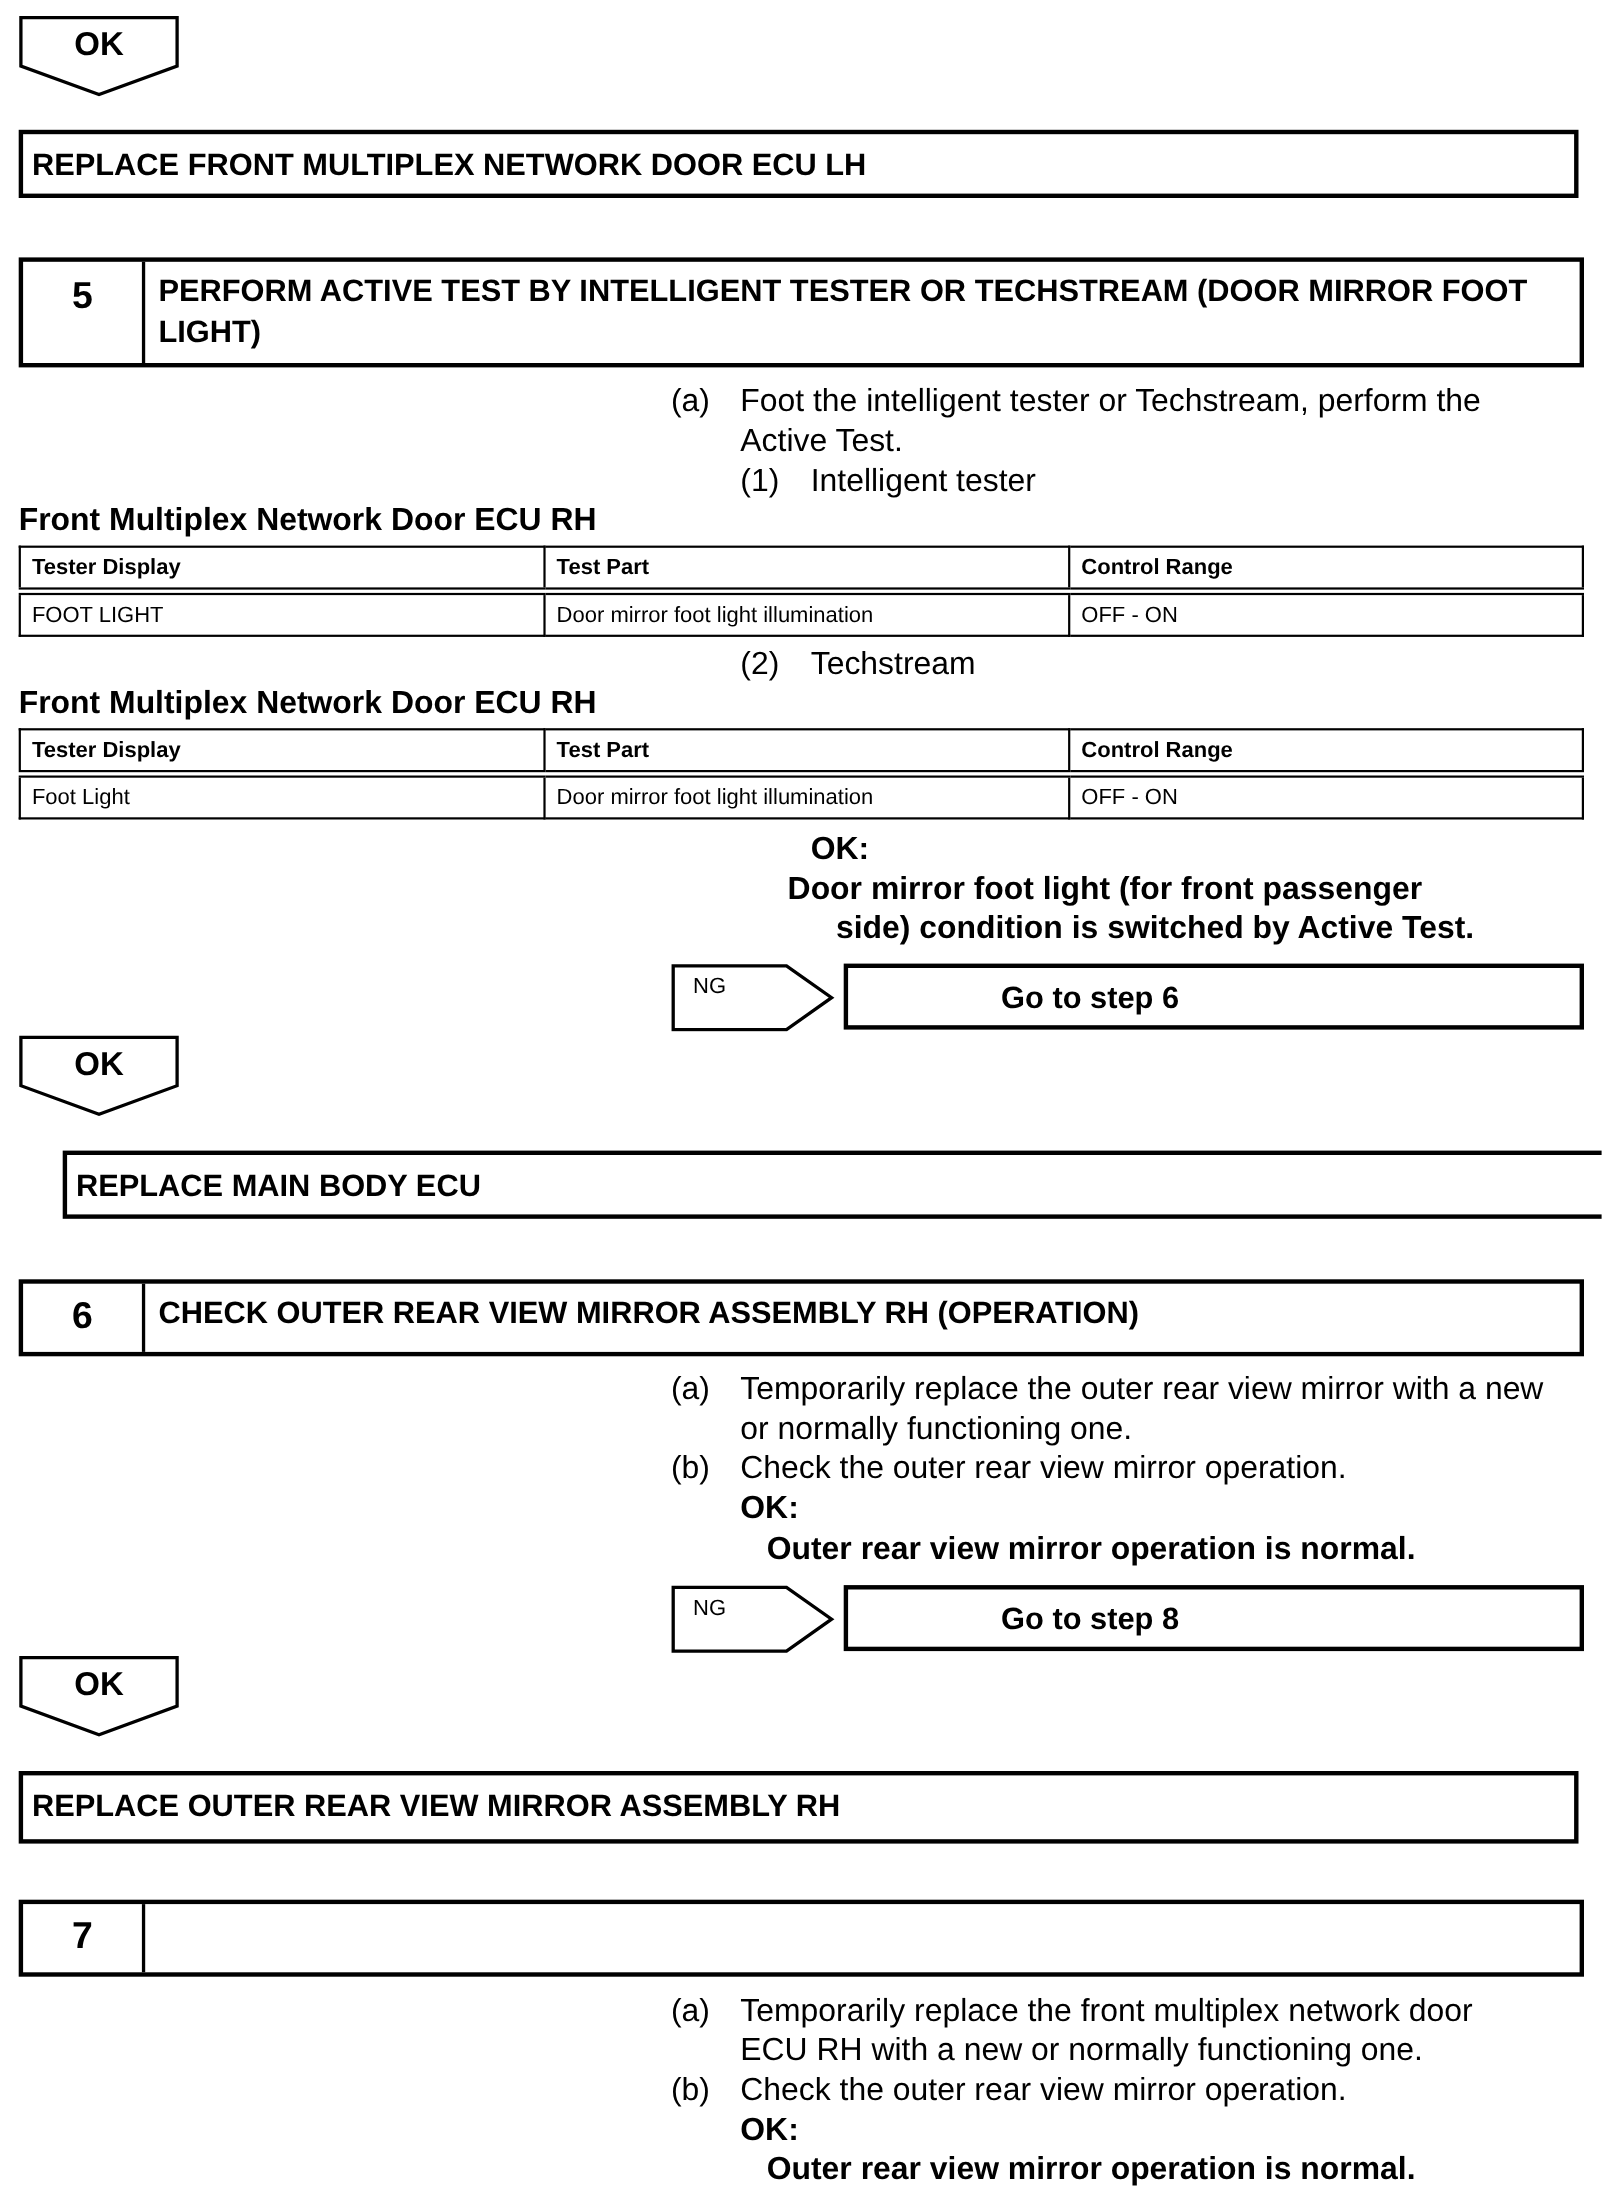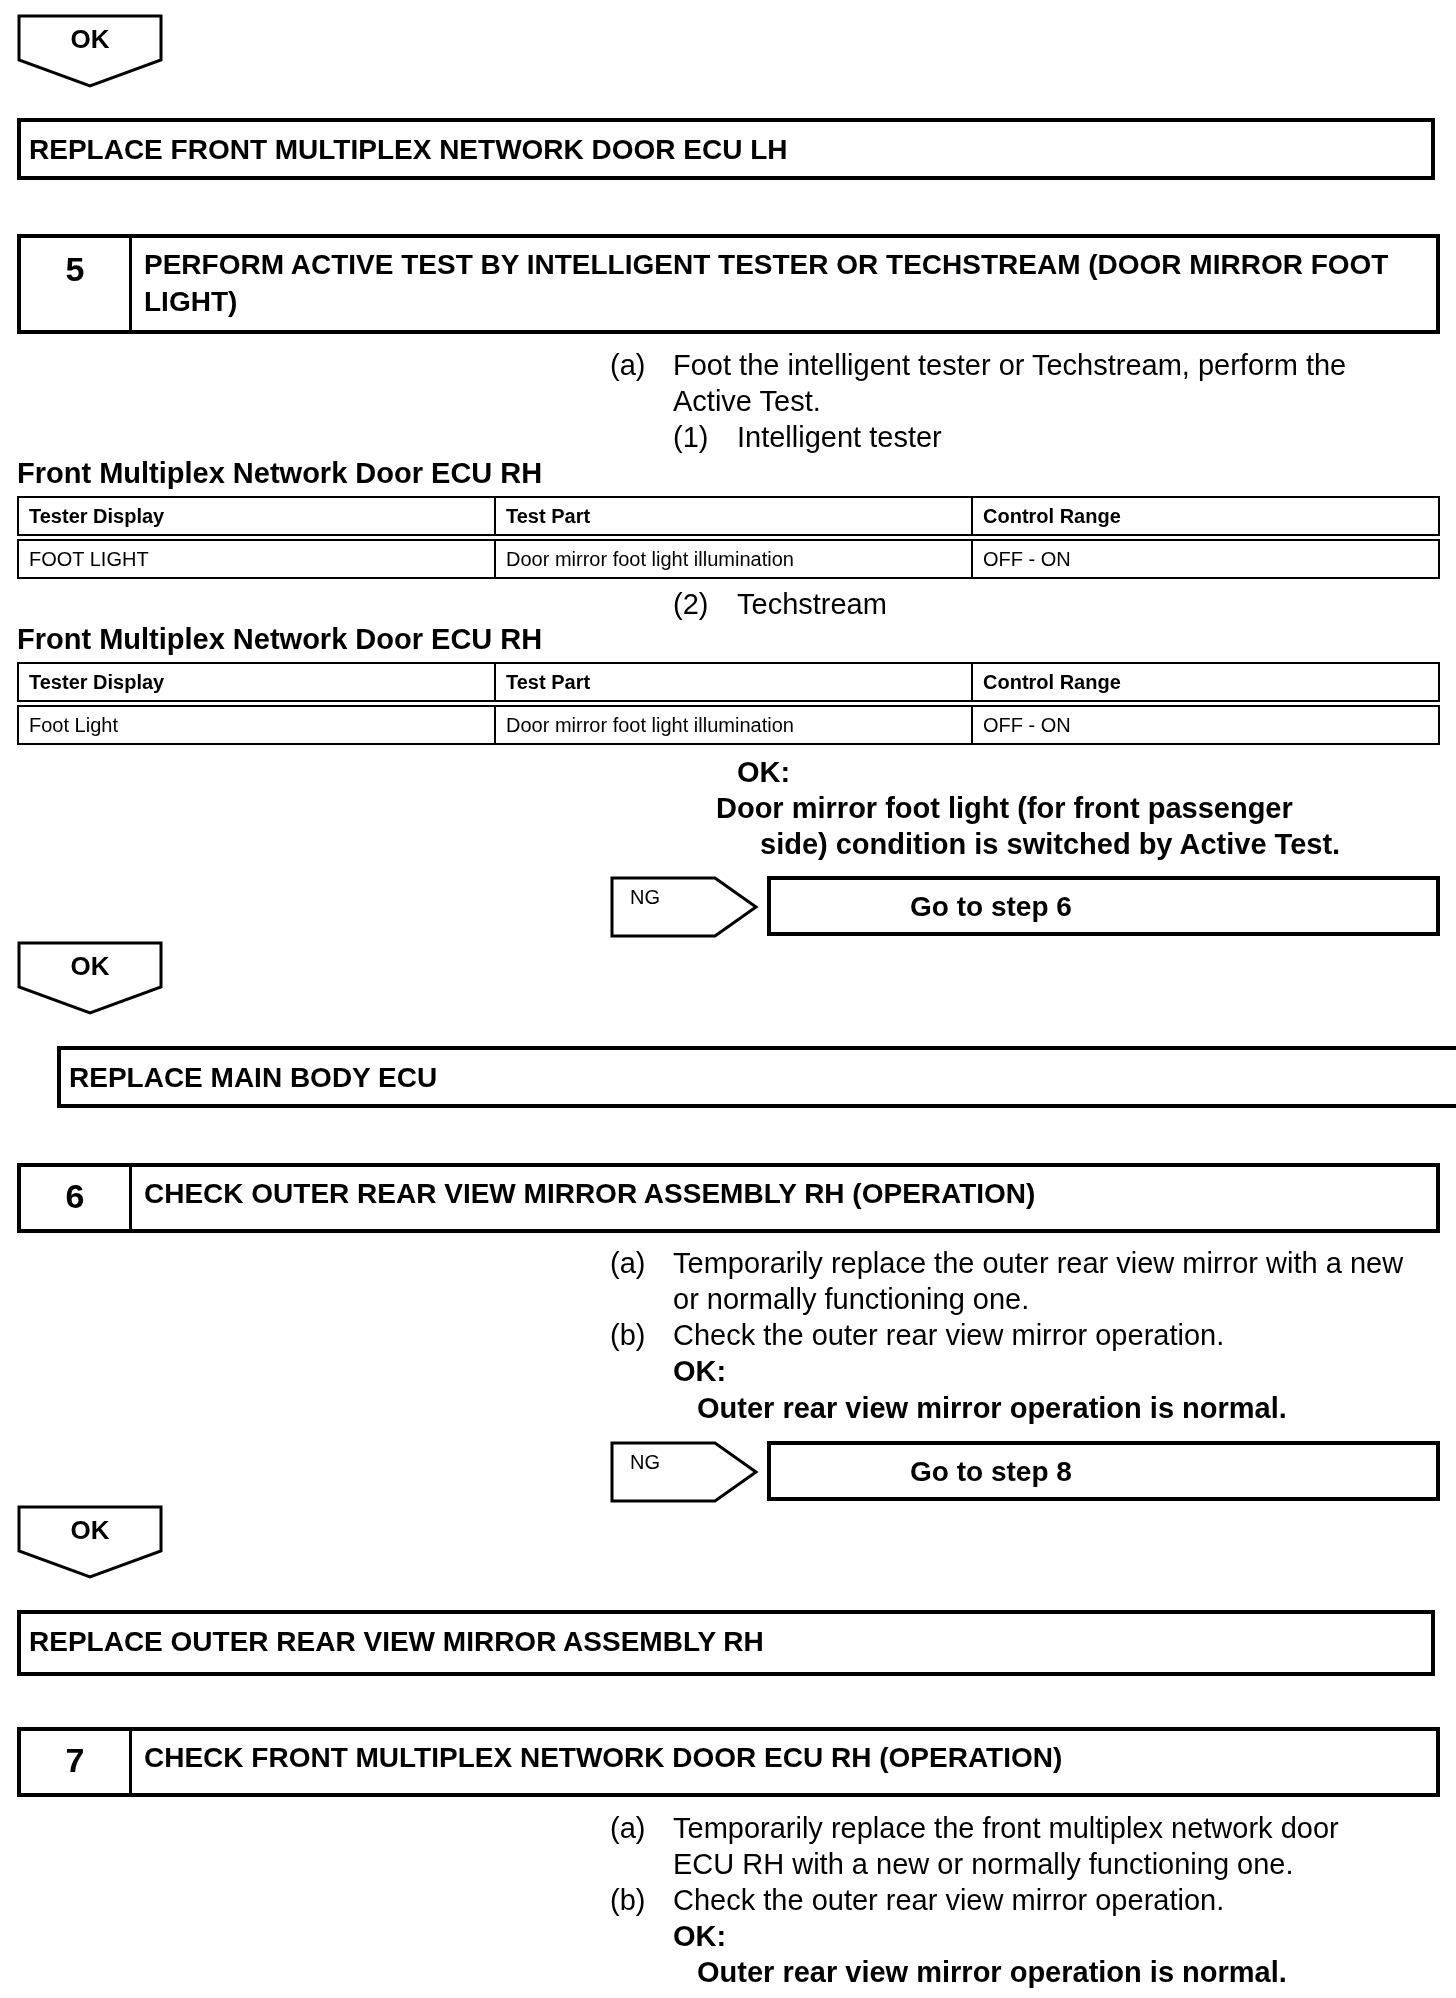--- a/index.html
+++ b/index.html
@@ -1,19 +1,19 @@
 <!DOCTYPE html>
 <html><head>
 <meta charset="utf-8">
 <style>
   html,body{margin:0;padding:0;background:#fff;}
   body{width:1456px;height:1998px;position:relative;overflow:hidden;font-family:"Liberation Sans",sans-serif;color:#000;}
   .okshape{position:absolute;width:146px;height:76px;}
   .okshape svg{position:absolute;left:0;top:0;}
-  .okshape span{position:absolute;left:0;width:146px;top:10px;text-align:center;font-weight:bold;font-size:26px;}
+  .okshape span{position:absolute;left:0;width:146px;top:10px;text-align:center;font-weight:bold;font-size:30px;}
   .box{position:absolute;left:17px;width:1418px;border:4px solid #000;box-sizing:border-box;}
   .box .lbl{position:absolute;left:8px;font-weight:bold;font-size:28px;}
   .step{position:absolute;left:17px;width:1423px;border:4px solid #000;box-sizing:border-box;display:flex;}
   .step .num{width:108px;border-right:3px solid #000;font-weight:bold;font-size:34px;text-align:center;padding-top:12px;}
   .step .title{flex:1;font-weight:bold;font-size:28px;padding:8px 12px;line-height:37px;}
   .txt{position:absolute;font-size:29px;line-height:37px;}
   .bold{font-weight:bold;}
   .sectlbl{position:absolute;left:17px;font-weight:bold;font-size:29px;}
   table.t{position:absolute;left:17px;width:1423px;border-collapse:collapse;font-size:20px;}
   table.t td{border:2px solid #000;padding:6px 10px;height:24px;}
@@ -137,21 +137,20 @@
     </svg>
   <span>OK</span>
 </div>
 
 <div class="box" style="top:1610px;height:66px;">
   <span class="lbl" style="top:12px;">REPLACE OUTER REAR VIEW MIRROR ASSEMBLY RH</span>
 </div>
 
 <div class="step" style="top:1727px;height:70px;">
   <div class="num" style="padding-top:10px;">7</div>
-  <div class="title">CHECK FRONT MULTIPLEX NETWORK DOOR ECU RH (OPERATION)</div>
 </div>
 
 <div class="txt" style="left:610px;top:1810px;">(a)</div>
 <div class="txt" style="left:673px;top:1810px;">Temporarily replace the front multiplex network door</div>
 <div class="txt" style="left:673px;top:1846px;">ECU RH with a new or normally functioning one.</div>
 <div class="txt" style="left:610px;top:1882px;">(b)</div>
 <div class="txt" style="left:673px;top:1882px;">Check the outer rear view mirror operation.</div>
 <div class="txt bold" style="left:673px;top:1918px;">OK:</div>
 <div class="txt bold" style="left:697px;top:1954px;">Outer rear view mirror operation is normal.</div>
 

